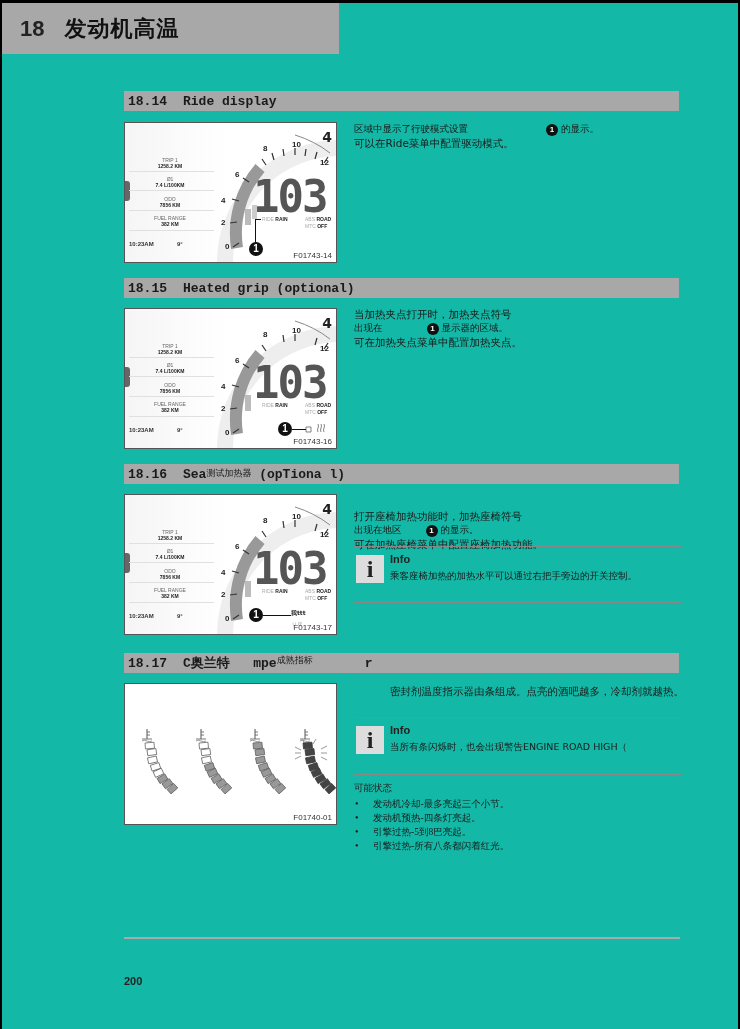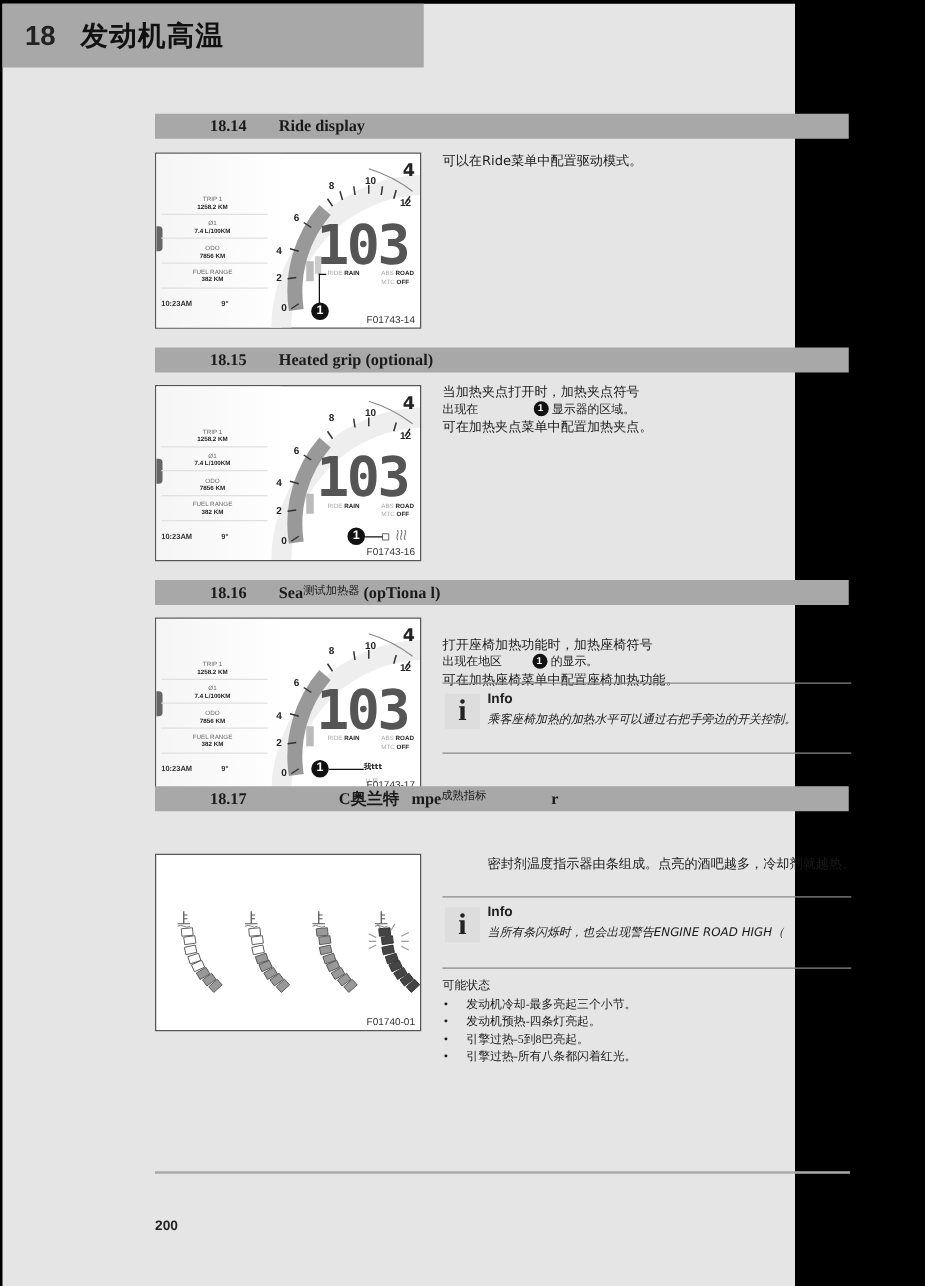--- a/index.html
+++ b/index.html
@@ -1,32 +1,32 @@
 <!DOCTYPE html>
 <html><head>
 <meta charset="utf-8">
 <style>
   * { box-sizing: border-box; margin: 0; padding: 0; }
   html, body { width: 740px; height: 1029px; background: #000; overflow: hidden; }
   body { font-family: "DejaVu Sans", sans-serif; color: #1a1a1a; }
   .page {
-    position: absolute; left: 2px; top: 3px; width: 634px; height: 1026px;
-    background: #e5e5e5;
+    position: absolute; left: 2px; top: 3px; width: 736px; height: 1026px;
+    background: #14b8a6;
   }
   .chapter-band {
     position: absolute; left: 0; top: 0; width: 337px; height: 51px;
     background: #a8a8a8; display: flex; align-items: center;
   }
   .chapter-num { font-family: "Liberation Sans", sans-serif; font-size: 22px; font-weight: bold; color: #222; margin-left: 18px; }
   .chapter-title { font-size: 22px; font-weight: bold; color: #111; margin-left: 20px; letter-spacing: 1px; }
 
   .sec-head {
     position: absolute; left: 122px; width: 555px; height: 20px;
     background: #a8a8a8; display: flex; align-items: center;
-    font-family: Liberation Serif, serif; font-weight: bold; font-size: 13px; color: #1a1a1a; padding-left: 40px;
+    font-family: Liberation Mono, monospace; font-weight: bold; font-size: 13px; color: #1a1a1a;
   }
   .sec-num { margin-left: 4px; width: 55px; }
   .sec-title { }
   .sec-title .small { font-size: 9px; font-weight: normal; vertical-align: top; }
 
   .fig {
     position: absolute; left: 122px; width: 213px; height: 141px;
     border: 1px solid #555; background: #fff; overflow: hidden;
   }
   .fig-code {
@@ -62,21 +62,21 @@
     font-size: 8px; text-align: center; line-height: 12px; font-weight: bold; vertical-align: middle;
     font-family: "Liberation Sans", sans-serif;
   }
 
   .info-box { position: absolute; left: 352px; width: 327px; border-top: 1px solid #888; border-bottom: 1px solid #888; }
   .info-icon {
     position: absolute; left: 2px; top: 8px; width: 28px; height: 28px; background: #ddd;
     font-family: "Liberation Serif", serif; font-weight: bold; font-size: 24px; color: #222; text-align: center; line-height: 28px;
   }
   .info-title { position: absolute; left: 36px; top: 6px; font-family: "Liberation Sans", sans-serif; font-weight: bold; font-size: 11px; color: #222; }
-  .info-text { position: absolute; left: 36px; top: 22px; font-size: 9.5px; line-height: 14px; color: #1a1a1a; width: 285px; font-style: italic; }
+  .info-text { position: absolute; left: 36px; top: 22px; font-size: 9.5px; line-height: 14px; color: #1a1a1a; width: 285px; }
 
   .list-title { position: absolute; left: 352px; top: 779px; font-size: 9.5px; color: #222; }
   .bullets { position: absolute; left: 352px; top: 794px; list-style: none; font-size: 9.5px; line-height: 14px; }
   .bullets li { position: relative; padding-left: 19px; font-family: Liberation Serif, serif; }
   .bullets li::before { content: "•"; position: absolute; left: 1px; top: 0; font-size: 10px; }
 
   .footer-rule { position: absolute; left: 122px; top: 934px; width: 556px; height: 2px; background: #aaa; }
   .page-num { position: absolute; left: 122px; top: 972px; font-family: "Liberation Sans", sans-serif; font-weight: bold; font-size: 11px; color: #222; }
 </style>
 </head>
@@ -154,20 +154,21 @@
     <div class="mode-row" style="left:137px;"><span class="mode-lbl">RIDE</span> <span class="mode-val">RAIN</span></div>
     <div class="mode-row" style="left:180px;"><span class="mode-lbl">ABS</span> <span class="mode-val">ROAD</span></div>
     <div class="mode-row" style="left:180px; top:100px;"><span class="mode-lbl">MTC</span> <span class="mode-val">OFF</span></div>
     <div class="callout-line" style="left:130px; top:96px; width:6px; height:1px;"></div>
     <div class="callout-line" style="left:130px; top:96px; width:1px; height:24px;"></div>
     <div class="callout" style="left:124px; top:119px;">1</div>
     <div class="fig-code">F01743-14</div>
   </div>
 
   <div class="text-block" style="top:119px;">
+    <div class="sm"><span>区域中显示了行驶模式设置</span><span style="display:inline-block;width:78px;"></span><span class="inline-num">1</span> <span>的显示。</span></div>
     <div>可以在Ride菜单中配置驱动模式。</div>
   </div>
 
   <div class="sec-head" style="top:275px;">
     <span class="sec-num">18.15</span>
     <span class="sec-title">Heated grip (optional)</span>
   </div>
 
   <div class="fig" style="top:305px;">
     <div class="dash-left">
@@ -318,21 +319,21 @@
     <div class="sm"><span>出现在地区</span><span style="display:inline-block;width:24px;"></span><span class="inline-num">1</span> <span>的显示。</span></div>
     <div>可在加热座椅菜单中配置座椅加热功能。</div>
   </div>
 
   <div class="info-box" style="top:543px; height:57px;">
     <div class="info-icon">i</div>
     <div class="info-title">Info</div>
     <div class="info-text">乘客座椅加热的加热水平可以通过右把手旁边的开关控制。</div>
   </div>
 
-  <div class="sec-head" style="top:626px;gap:48px;">
+  <div class="sec-head" style="top:650px;">
     <span class="sec-num">18.17</span>
     <span class="sec-title"><span>C奥兰特</span>&nbsp;&nbsp;&nbsp;<span>mpe</span><span class="small">成熟指标</span><span style="display:inline-block;width:52px;"></span><span>r</span></span>
   </div>
 
   <div class="fig" style="top:680px; height:142px;">
     <svg width="213" height="142">
       <defs>
         <g id="therm">
           <line x1="0" y1="0" x2="0" y2="10" stroke="#555" stroke-width="1"></line>
           <line x1="0" y1="3" x2="3" y2="3" stroke="#555" stroke-width="0.8"></line>

